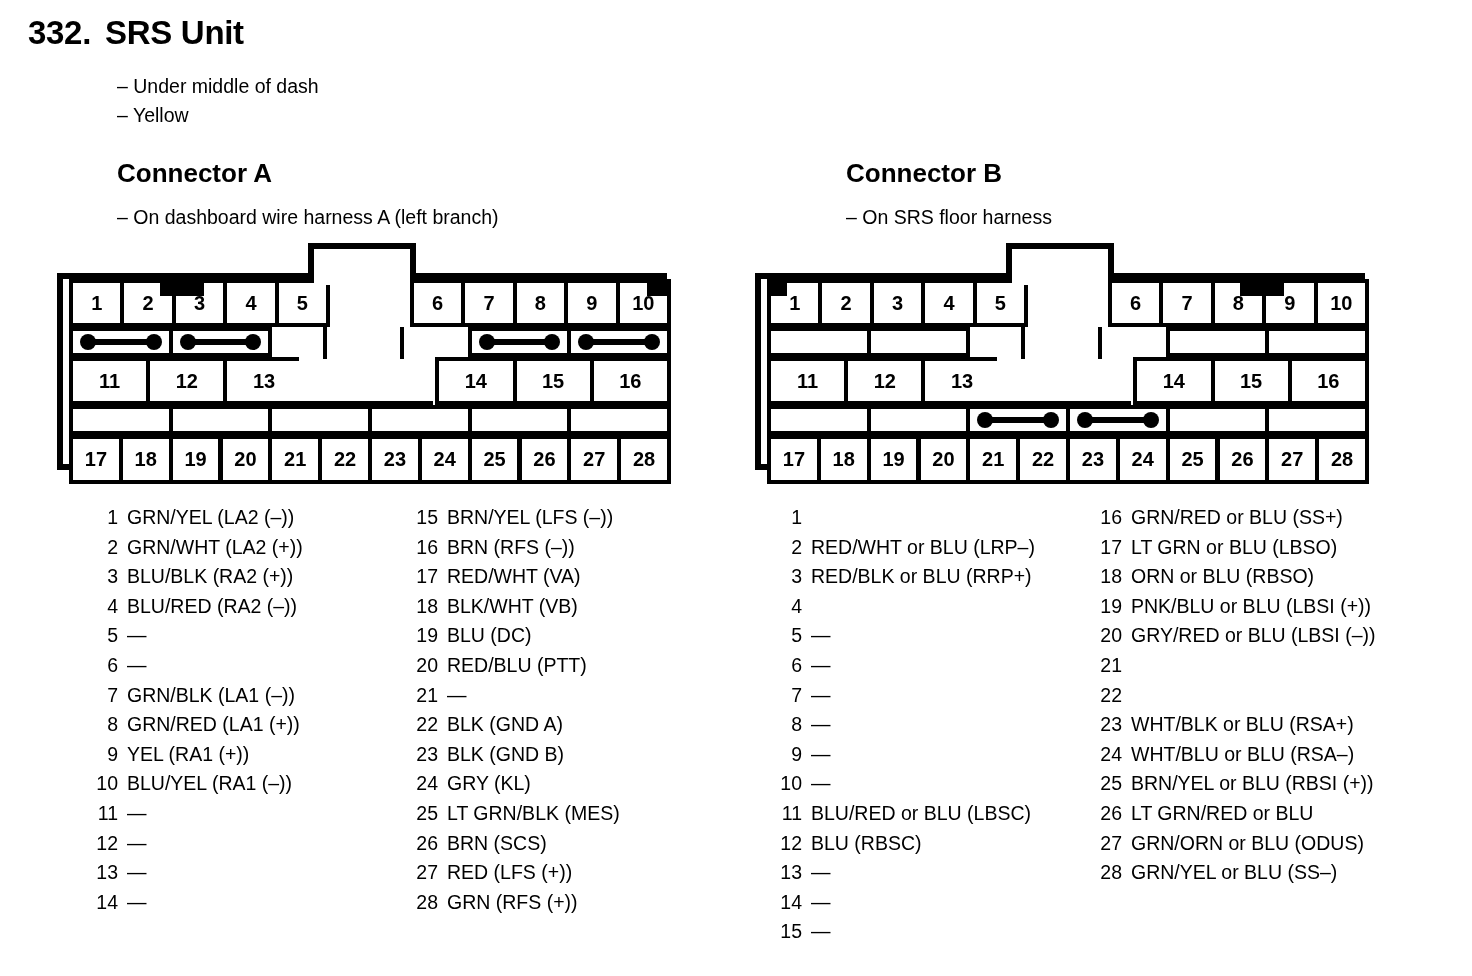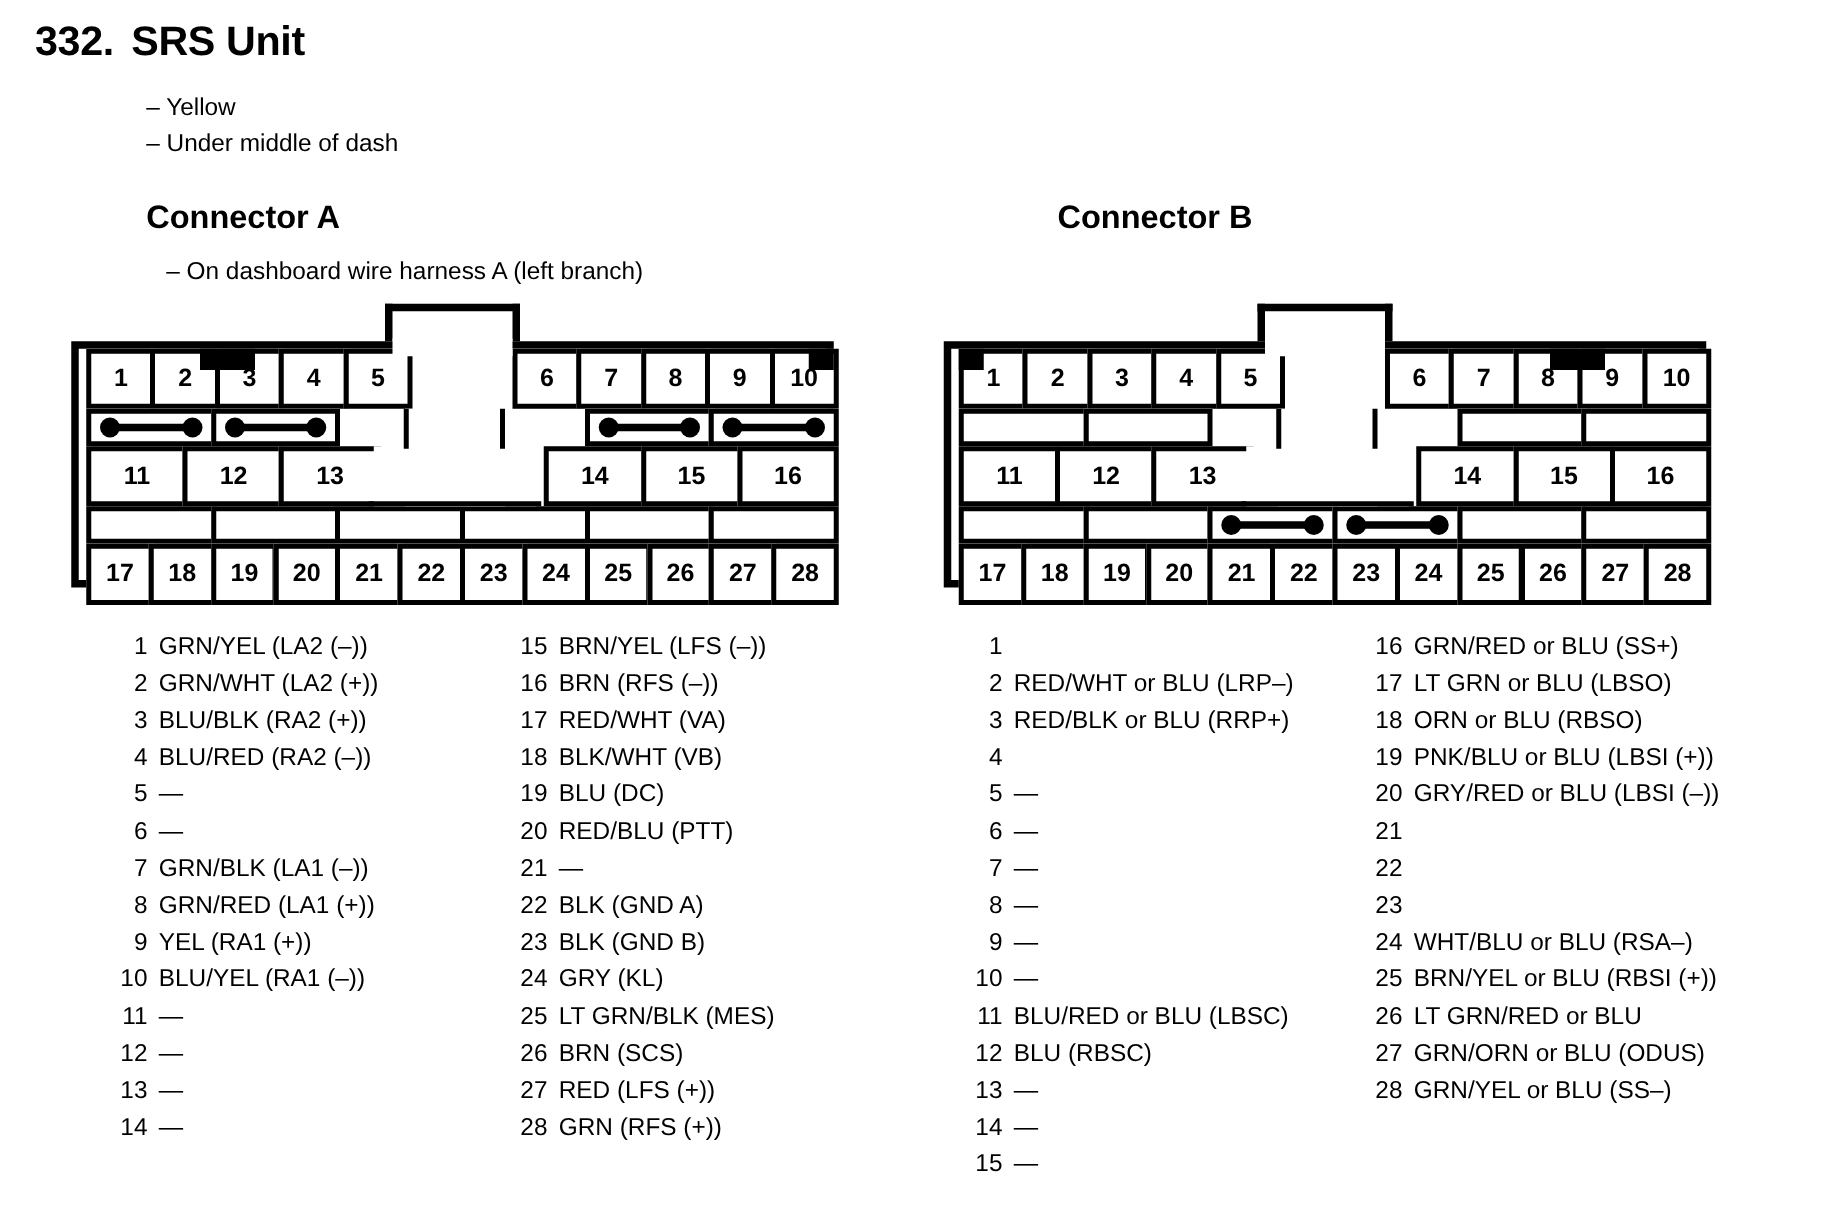--- a/index.html
+++ b/index.html
@@ -99,26 +99,26 @@
 </head>
 <body>
 
 <div id="page">
 
   <div class="doc-title">
     <span class="num">332.</span><span>SRS Unit</span>
   </div>
 
   <div class="subs">
+    <div class="sub-line">– Under middle of dash</div>
     <div class="sub-line">– Yellow</div>
-    <div class="sub-line">– Under middle of dash</div>
   </div>
 
   <div class="conn-title" style="position:absolute;left:117px;top:158px;">Connector A</div>
-  <div class="sub-line" style="position:absolute;left:133px;top:203px;">– On dashboard wire harness A (left branch)</div>
+  <div class="sub-line" style="position:absolute;left:117px;top:203px;">– On dashboard wire harness A (left branch)</div>
 
   <div class="connector" id="conn-a" style="left:57px;top:243px;">
       <div class="top-tab"></div>
       <div class="body-outline">
         <div class="row" style="top: 0px; height: 48px; width: 598px;">
           <div class="cell" style="left: 0px; width: 55.4333px; height: 48px;">1</div>
           <div class="cell" style="left: 51.4333px; width: 55.4333px; height: 48px;">2</div>
           <div class="cell" style="left: 102.867px; width: 55.4333px; height: 48px;">3</div>
           <div class="cell" style="left: 154.3px; width: 55.4333px; height: 48px;">4</div>
           <div class="cell" style="left: 205.733px; width: 55.4333px; height: 48px;">5</div>
@@ -302,20 +302,21 @@
         <span class="pn">27</span>
         <span class="pv">RED (LFS (+))</span>
       </div>
       <div class="pinrow">
         <span class="pn">28</span>
         <span class="pv">GRN (RFS (+))</span>
       </div>
     </div>
 
   <div class="conn-title" style="position:absolute;left:846px;top:158px;">Connector B</div>
+  <div class="sub-line" style="position:absolute;left:846px;top:203px;">– On SRS floor harness</div>
 
   <div class="connector" id="conn-b" style="left:755px;top:243px;">
       <div class="top-tab"></div>
       <div class="body-outline">
         <div class="row" style="top: 0px; height: 48px; width: 598px;">
           <div class="cell" style="left: 0px; width: 55.4333px; height: 48px;">1</div>
           <div class="cell" style="left: 51.4333px; width: 55.4333px; height: 48px;">2</div>
           <div class="cell" style="left: 102.867px; width: 55.4333px; height: 48px;">3</div>
           <div class="cell" style="left: 154.3px; width: 55.4333px; height: 48px;">4</div>
           <div class="cell" style="left: 205.733px; width: 55.4333px; height: 48px;">5</div>
@@ -462,20 +463,21 @@
         <span class="pv">GRY/RED or BLU (LBSI (–))</span>
       </div>
       <div class="pinrow">
         <span class="pn">21</span>
       </div>
       <div class="pinrow">
         <span class="pn">22</span>
       </div>
       <div class="pinrow">
         <span class="pn">23</span>
+        <span class="pv">WHT/BLK or BLU (RSA+)</span>
       </div>
       <div class="pinrow">
         <span class="pn">24</span>
         <span class="pv">WHT/BLU or BLU (RSA–)</span>
       </div>
       <div class="pinrow">
         <span class="pn">25</span>
         <span class="pv">BRN/YEL or BLU (RBSI (+))</span>
       </div>
       <div class="pinrow">

